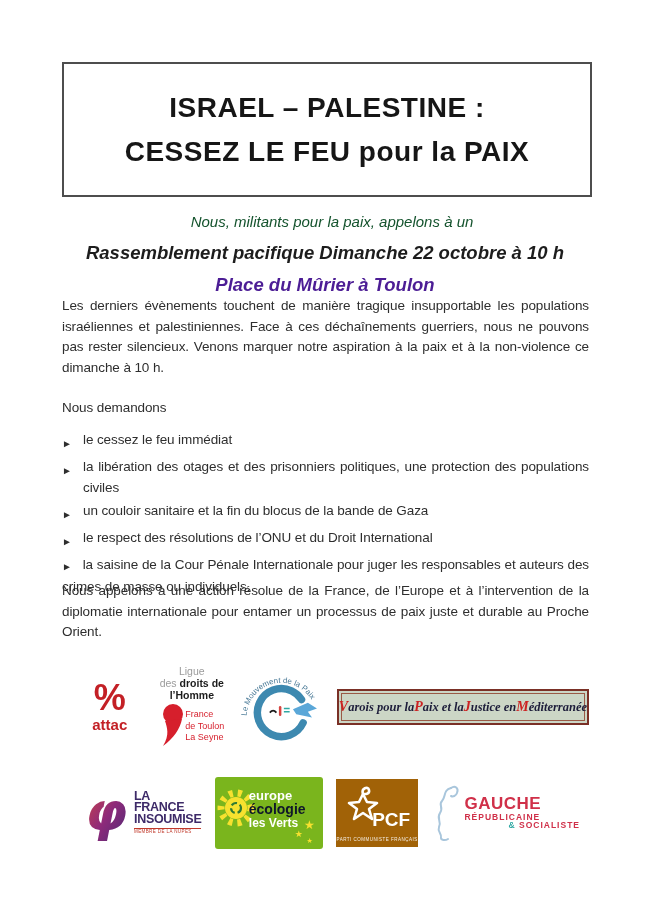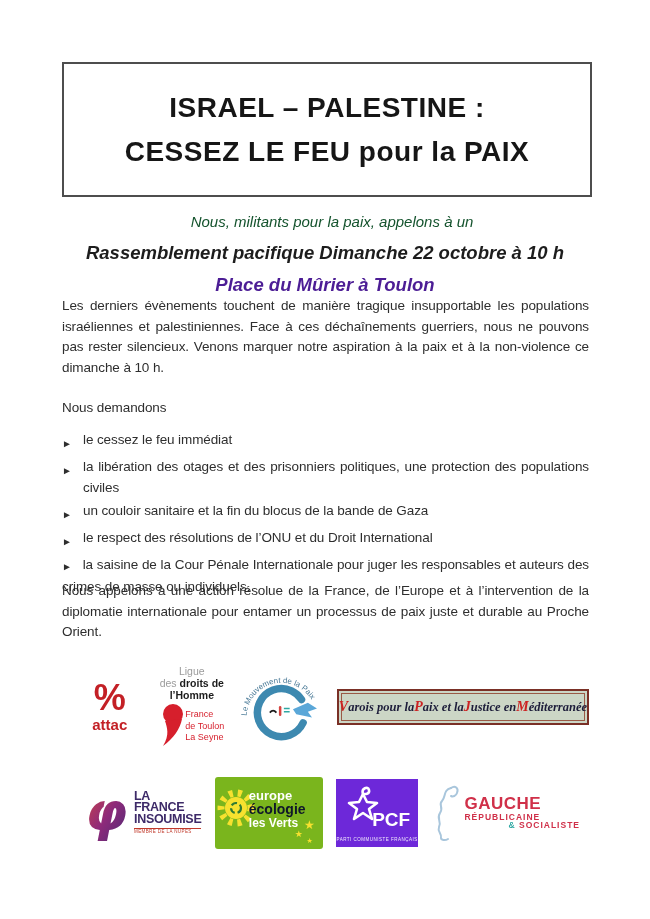--- a/index.html
+++ b/index.html
@@ -102,21 +102,21 @@
   .eelv-text { position:absolute; left:34px; top:12px; line-height:1.05; font-weight:bold; }
   .eelv-l1 { color:#ffffff; font-size:13px; }
   .eelv-l2 { color:#0f172a; font-size:14px; }
   .eelv-l3 { color:#ffffff; font-size:12px; }
   .eelv-star { position:absolute; color:#f7e12f; line-height:1; }
   .eelv-s1 { right:8px; bottom:18px; font-size:12px; }
   .eelv-s2 { right:20px; bottom:10px; font-size:9px; }
   .eelv-s3 { right:10px; bottom:5px; font-size:7px; }
   
   .logo-pcf {
-    width:82px; height:68px; background:#6d28d9; position:relative; color:#ffffff;
+    width:82px; height:68px; background:#a16207; position:relative; color:#ffffff;
   }
   .pcf-star { position:absolute; left:6px; top:6px; }
   .pcf-name { position:absolute; right:8px; bottom:16px; font-size:19px; font-weight:bold; }
   .pcf-sub { position:absolute; left:0; bottom:5px; width:100%; text-align:center; font-size:4.5px; letter-spacing:0.5px; opacity:0.9; }
   
   .logo-grs { display:flex; align-items:center; }
   .grs-text { margin-left:3px; line-height:1.05; }
   .grs-l1 { font-size:17px; font-weight:bold; color:#d03049; letter-spacing:0.5px; }
   .grs-l2 { font-size:8.5px; font-weight:bold; color:#d03049; letter-spacing:1px; }
   .grs-l3 { font-size:8.5px; font-weight:bold; letter-spacing:1px;margin-left:44px; }

